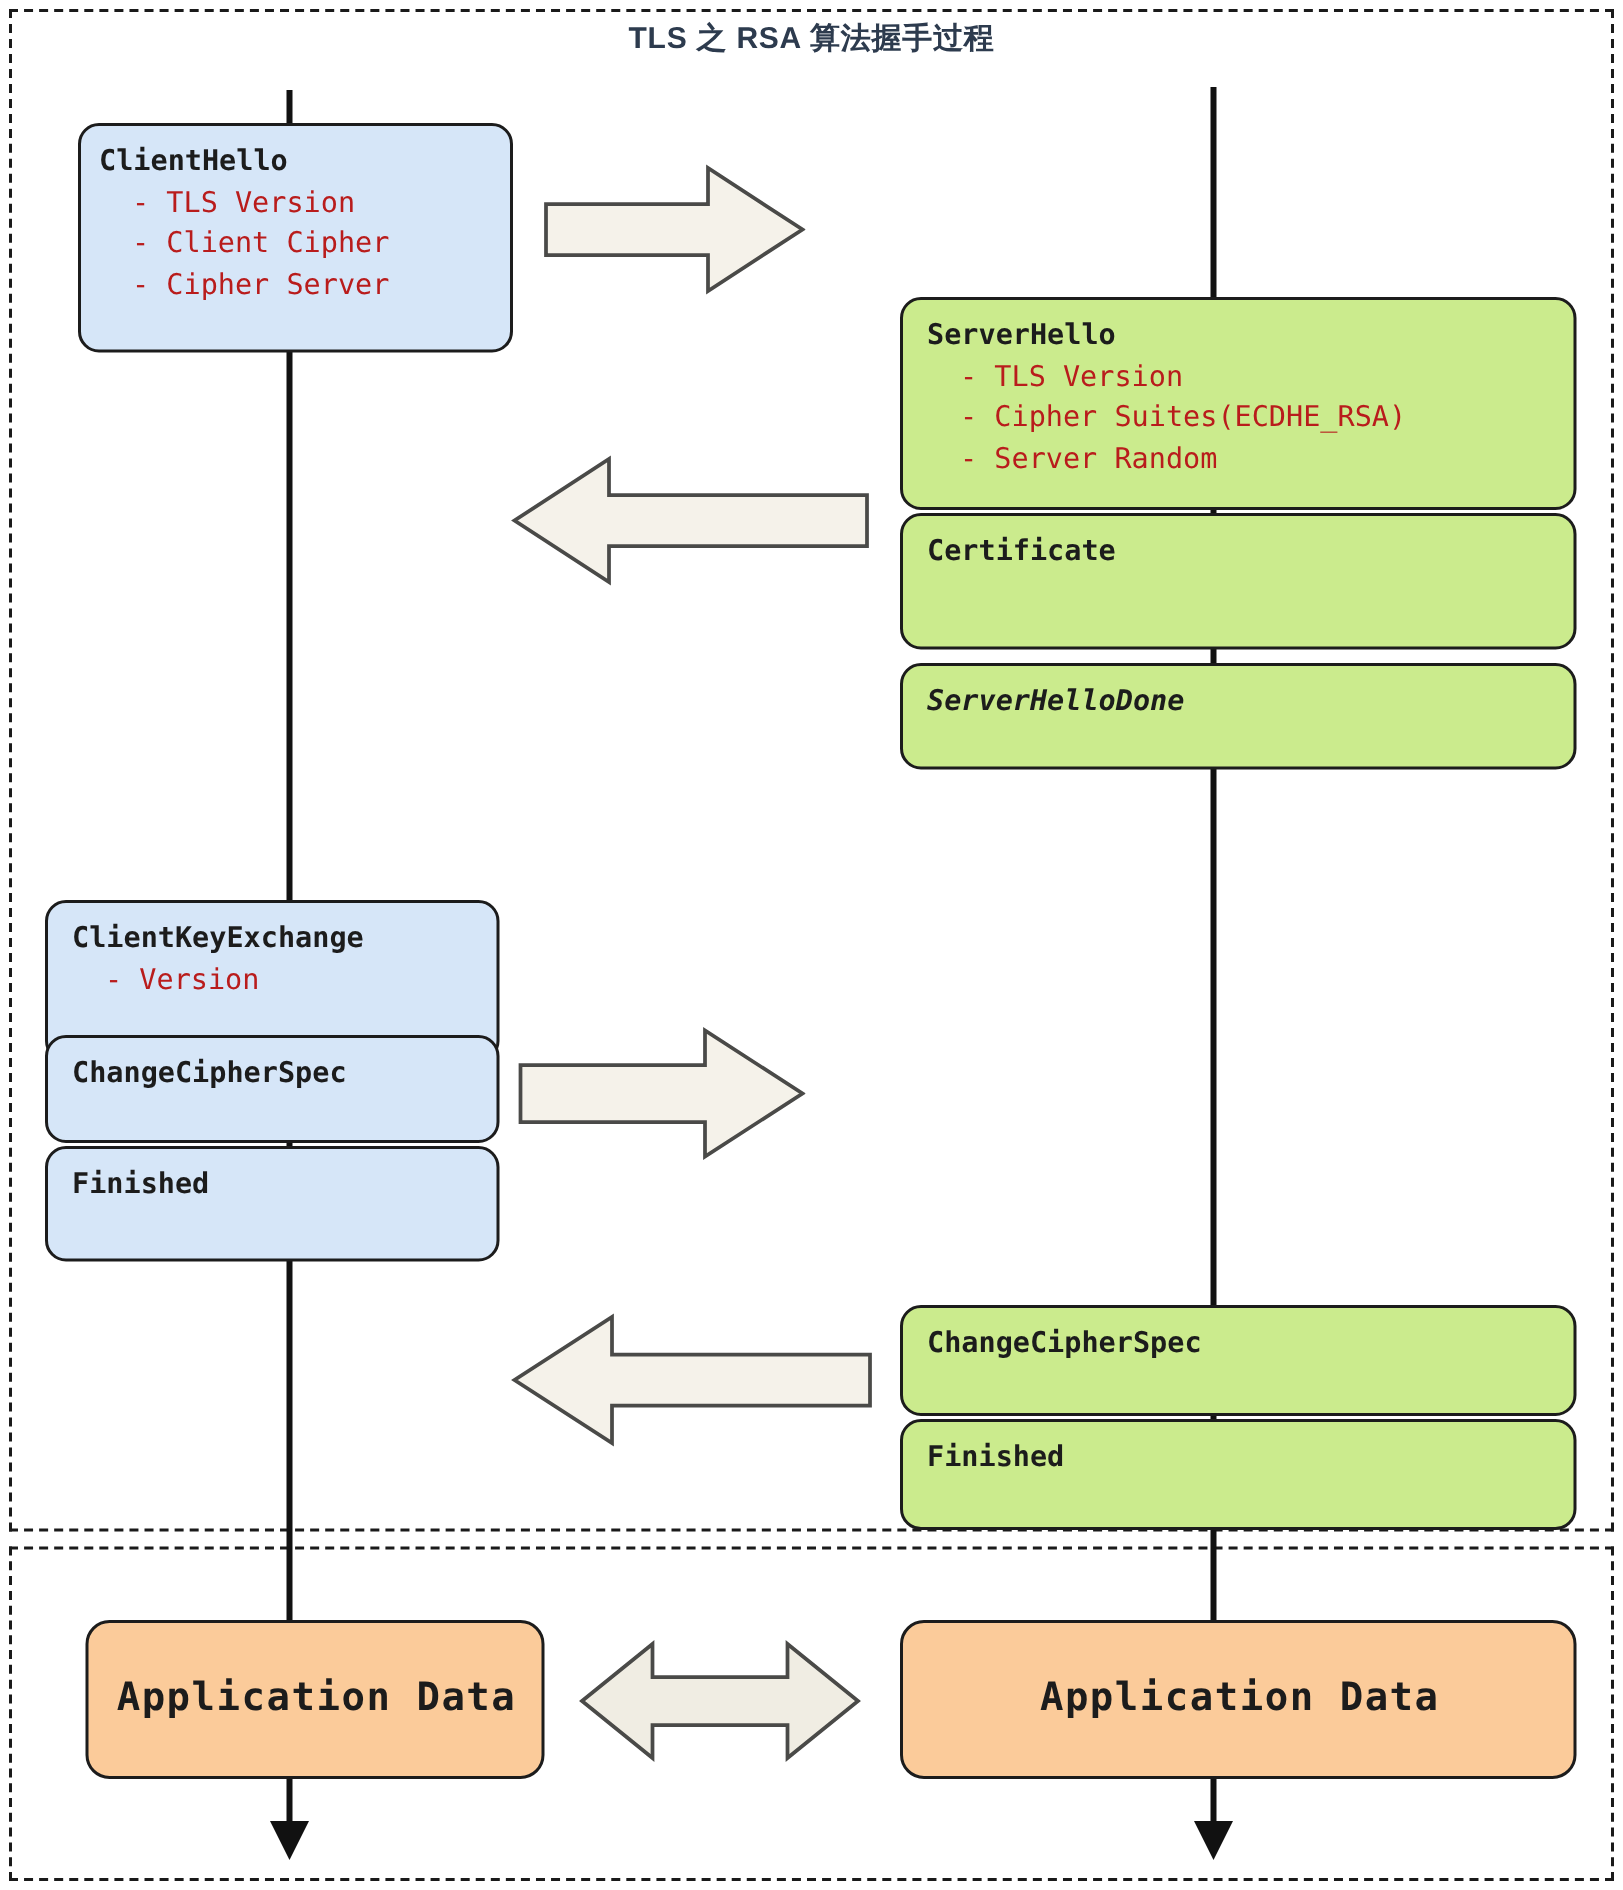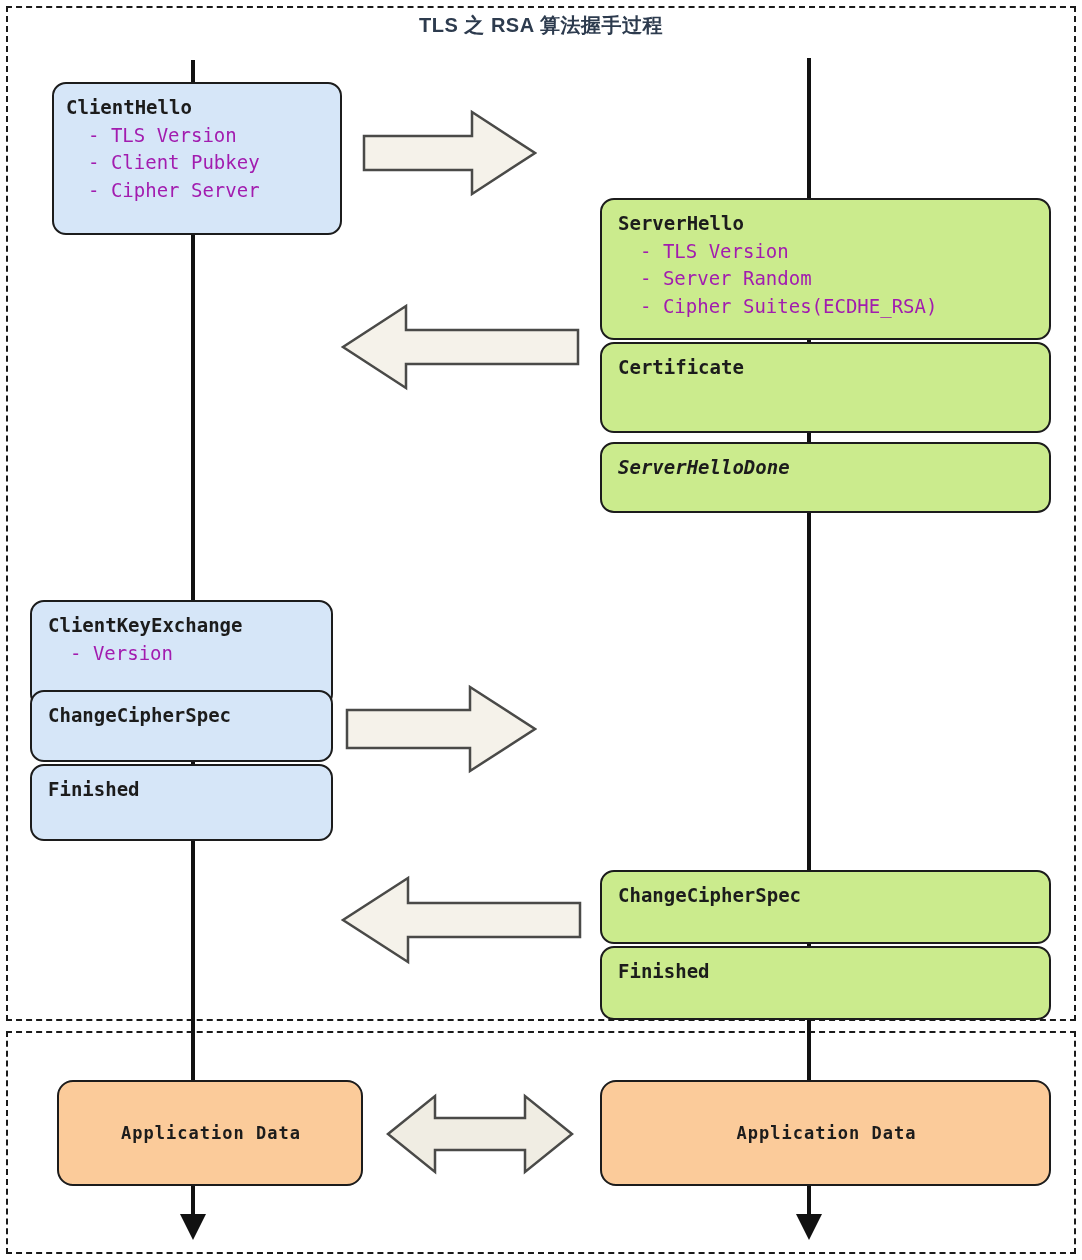--- a/index.html
+++ b/index.html
@@ -84,25 +84,25 @@
     border-radius: 16px;
   }
   .msg-title {
     font-weight: bold;
     letter-spacing: 0px;
     white-space: pre;
   }
   .msg-item {
     white-space: pre;
     padding-left: 22px;
-    color: #a21caf;
+    color: #b91c1c;
   }
   .appdata-label {
     font-weight: bold;
-    font-size: 17px;
+    font-size: 26px;
     letter-spacing: 1px;
     white-space: pre;
   }
 
   
   #box-clienthello      { left: 52px;  top: 82px;  width: 290px; height: 153px; padding-left: 12px; }
   #box-clientkeyexch    { left: 30px;  top: 600px; width: 303px; height: 108px; }
   #box-client-ccs       { left: 30px;  top: 690px; width: 303px; height: 72px; }
   #box-client-finished  { left: 30px;  top: 764px; width: 303px; height: 77px; }
   #box-client-appdata   { left: 57px;  top: 1080px; width: 306px; height: 106px; }
@@ -138,42 +138,42 @@
   <div id="title">TLS 之 RSA 算法握手过程</div>
 
   <div class="lifeline" id="lifeline-client"></div>
   <div class="lifeline" id="lifeline-server"></div>
   <div class="lifeline-head" id="head-client"></div>
   <div class="lifeline-head" id="head-server"></div>
 
   <div class="msgbox client" id="box-clienthello">
     <div class="msg-title">ClientHello</div>
     <div class="msg-item">- TLS Version</div>
-    <div class="msg-item">- Client Pubkey</div>
+    <div class="msg-item">- Client Cipher</div>
     <div class="msg-item">- Cipher Server</div>
   </div>
 
   <div class="msgbox client" id="box-clientkeyexch">
     <div class="msg-title">ClientKeyExchange</div>
     <div class="msg-item">- Version</div>
   </div>
 
   <div class="msgbox client" id="box-client-ccs">
     <div class="msg-title">ChangeCipherSpec</div>
   </div>
 
   <div class="msgbox client" id="box-client-finished">
     <div class="msg-title">Finished</div>
   </div>
 
   <div class="msgbox server" id="box-serverhello">
     <div class="msg-title">ServerHello</div>
     <div class="msg-item">- TLS Version</div>
+    <div class="msg-item">- Cipher Suites(ECDHE_RSA)</div>
     <div class="msg-item">- Server Random</div>
-    <div class="msg-item">- Cipher Suites(ECDHE_RSA)</div>
   </div>
 
   <div class="msgbox server" id="box-certificate">
     <div class="msg-title">Certificate</div>
   </div>
 
   <div class="msgbox server" id="box-serverhellodone">
     <div class="msg-title">ServerHelloDone</div>
   </div>
 

